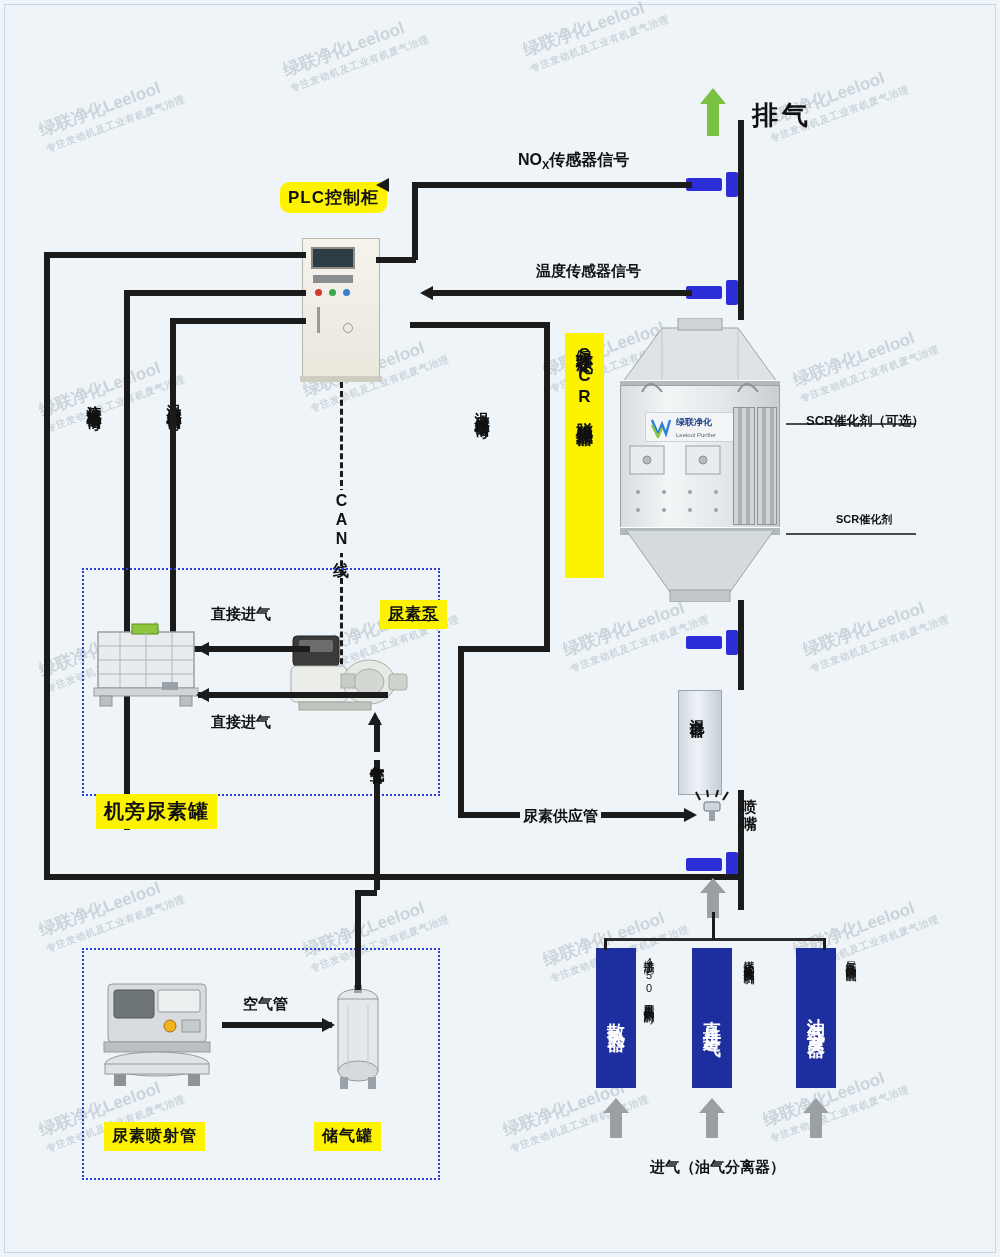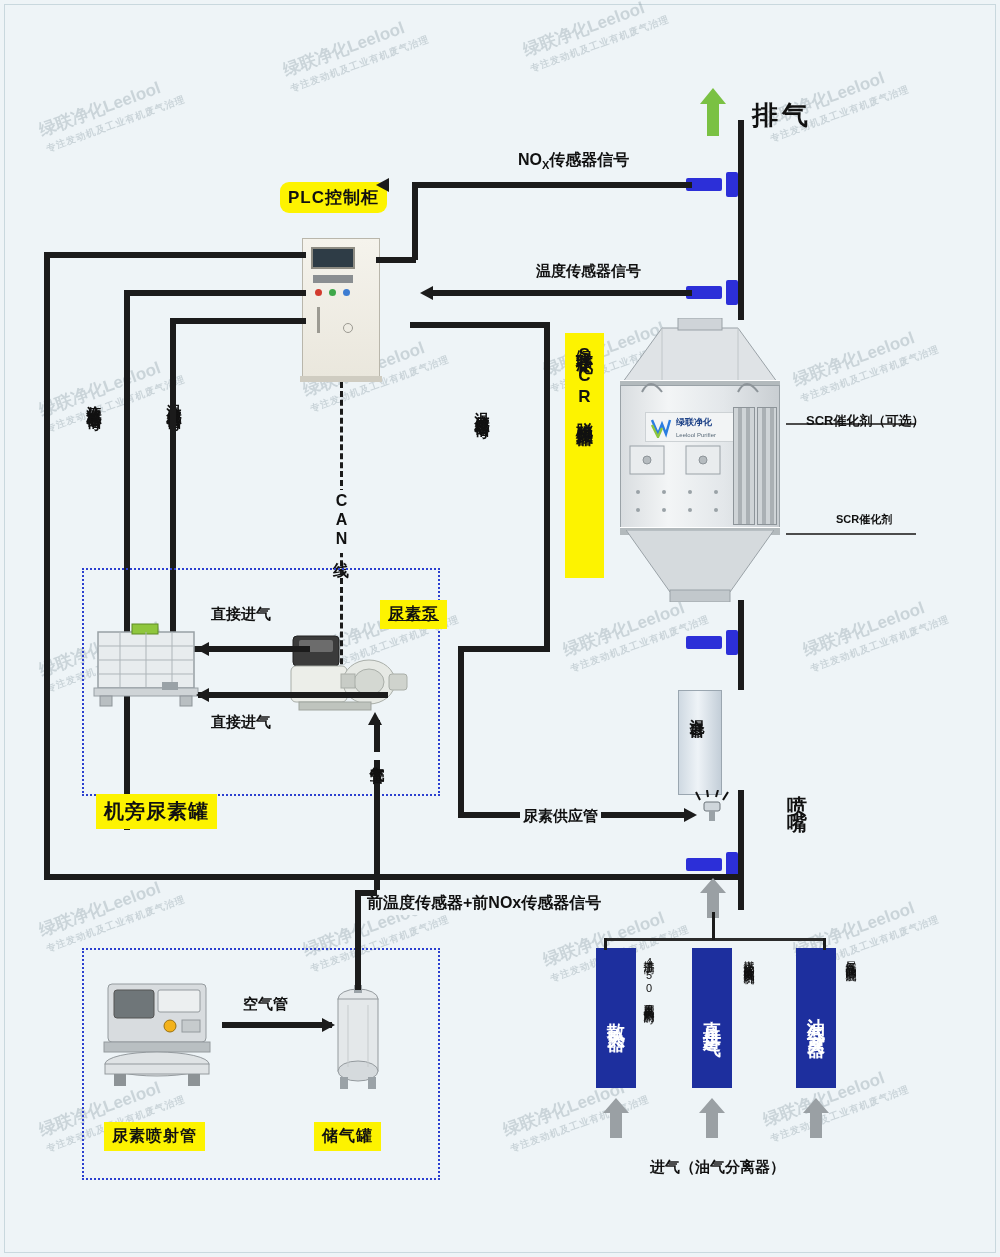--- a/index.html
+++ b/index.html
@@ -408,21 +408,21 @@
   <div class="plain vert" style="left:687px; top:707px; font-size:15px;">混合器</div>
 
   <svg class="abs" style="left:690px; top:790px; width:44px; height:34px;" viewBox="0 0 44 34">
     <line x1="10" y1="10" x2="6" y2="2" stroke="#111" stroke-width="2"></line>
     <line x1="18" y1="7" x2="17" y2="0" stroke="#111" stroke-width="2"></line>
     <line x1="26" y1="7" x2="28" y2="0" stroke="#111" stroke-width="2"></line>
     <line x1="33" y1="10" x2="38" y2="2" stroke="#111" stroke-width="2"></line>
     <rect x="14" y="12" width="16" height="9" rx="2" fill="#cfd6db" stroke="#6c757b"></rect>
     <rect x="19" y="21" width="6" height="10" fill="#9aa2a7"></rect>
   </svg>
-  <div class="plain" style="left:742px; top:798px; font-size:20px; line-height:17px; width:24px; white-space:normal;margin-left:45px;">喷嘴</div>
+  <div class="plain" style="left:742px; top:798px; font-size:15px; line-height:17px; width:24px; white-space:normal;">喷嘴</div>
 
   <div id="plc">
     <div id="plc-screen"></div>
     <div class="abs" style="left:10px; top:36px; width:40px; height:8px; background:#8a8e91;"></div>
     <div class="plc-btn" style="left:12px; top:50px; background:#d23b2e;"></div>
     <div class="plc-btn" style="left:26px; top:50px; background:#3ea84a;"></div>
     <div class="plc-btn" style="left:40px; top:50px; background:#3d7dd2;"></div>
     <div class="abs" style="left:14px; top:68px; width:3px; height:26px; background:#9c9a92;"></div>
     <div class="abs" style="left:40px; top:84px; width:8px; height:8px; border:1px solid #9c9a92; border-radius:50%;"></div>
   </div>
@@ -506,21 +506,20 @@
 
   <div class="pipe h" style="left:198px; top:692px; width:190px;"></div>
   <div class="arr left" style="left:196px; top:688px;"></div>
   <div class="plain whitebg" style="left:208px; top:712px; font-size:15px;">直接进气</div>
 
   <div class="pipe v" style="left:374px; top:720px; height:170px;"></div>
   <div class="arr up" style="left:368px; top:712px;"></div>
   <div class="plain vert whitebg" style="left:364px; top:752px; font-size:15px;">空气管</div>
 
   <div class="pipe h" style="left:44px; top:874px; width:700px;"></div>
-  <div class="plain whitebg" style="left:364px; top:892px; font-size:16px;">前温度传感器+前NOx传感器信号</div>
   <svg class="bigarrow-up" style="left:700px; top:878px; height:40px;" viewBox="0 0 26 40">
     <polygon points="13,0 26,15 19,15 19,40 7,40 7,15 0,15" fill="#9aa0a4"></polygon>
   </svg>
 
   <div class="dashbox" style="left:82px; top:948px; width:358px; height:232px;"></div>
 
   <svg id="compressor" viewBox="0 0 115 110">
     <rect x="8" y="4" width="98" height="58" rx="4" fill="#d8dcdf" stroke="#949a9e"></rect>
     <rect x="14" y="10" width="40" height="28" rx="3" fill="#6f7679" stroke="#555"></rect>
     <rect x="58" y="10" width="42" height="22" rx="2" fill="#eceff0" stroke="#949a9e"></rect>

